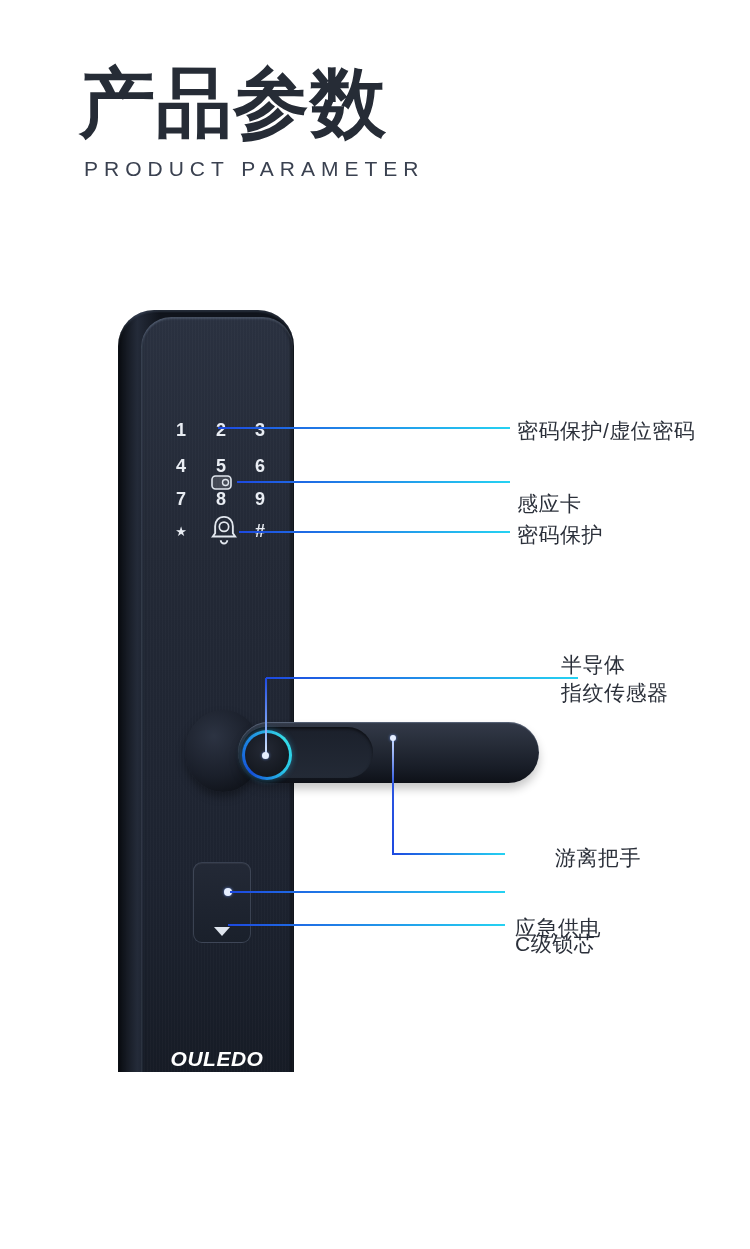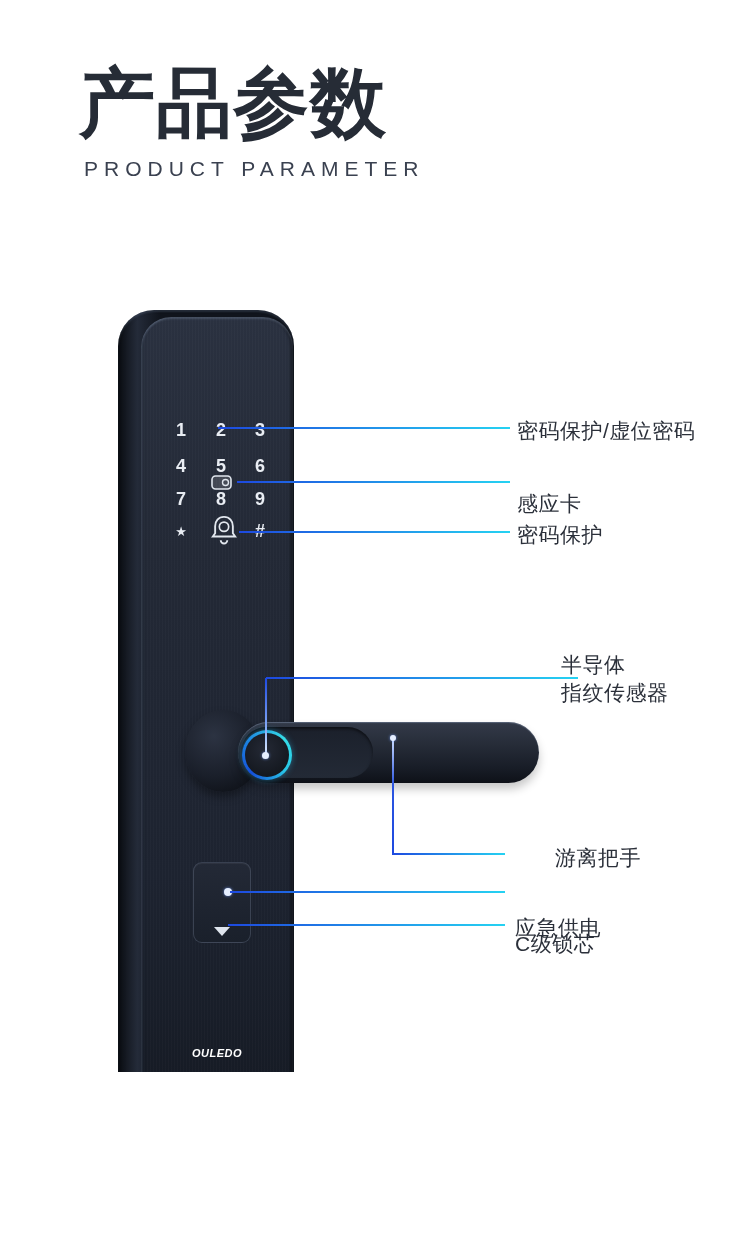--- a/index.html
+++ b/index.html
@@ -56,21 +56,21 @@
 
   
   .panel{position:absolute;left:193px;top:862px;width:58px;height:81px;border-radius:9px;
     border:1px solid rgba(115,127,150,.35);
     background:linear-gradient(180deg,#232936,#1a202b);
     box-shadow:inset 0 1px 1px rgba(255,255,255,.06);}
   .tri-down{position:absolute;left:214px;top:927px;width:0;height:0;
     border-left:8px solid transparent;border-right:8px solid transparent;
     border-top:9px solid #dfe5ee;}
   .brand{position:absolute;left:141px;top:1047px;width:152px;text-align:center;
-    font-size:11px;font-style:italic;font-weight:900;color:var(--brand-color);letter-spacing:.5px;z-index:2;}
+    font-size:21px;font-style:italic;font-weight:900;color:var(--brand-color);letter-spacing:.5px;z-index:2;}
 
   
   .callouts{position:absolute;inset:0;z-index:6;}
   .hline{position:absolute;height:2px;background:linear-gradient(90deg,var(--line-blue),var(--line-cyan));}
   .vline{position:absolute;width:2px;}
   .dot{position:absolute;border-radius:50%;background:#e6efff;box-shadow:0 0 3px rgba(120,160,255,.8);}
   .clabel{position:absolute;font-size:21px;color:var(--label-color);letter-spacing:.5px;white-space:nowrap;}
 
   .pwd-line{left:218px;top:427px;width:292px;}
   .pwd-label{left:517px;top:417px;}

